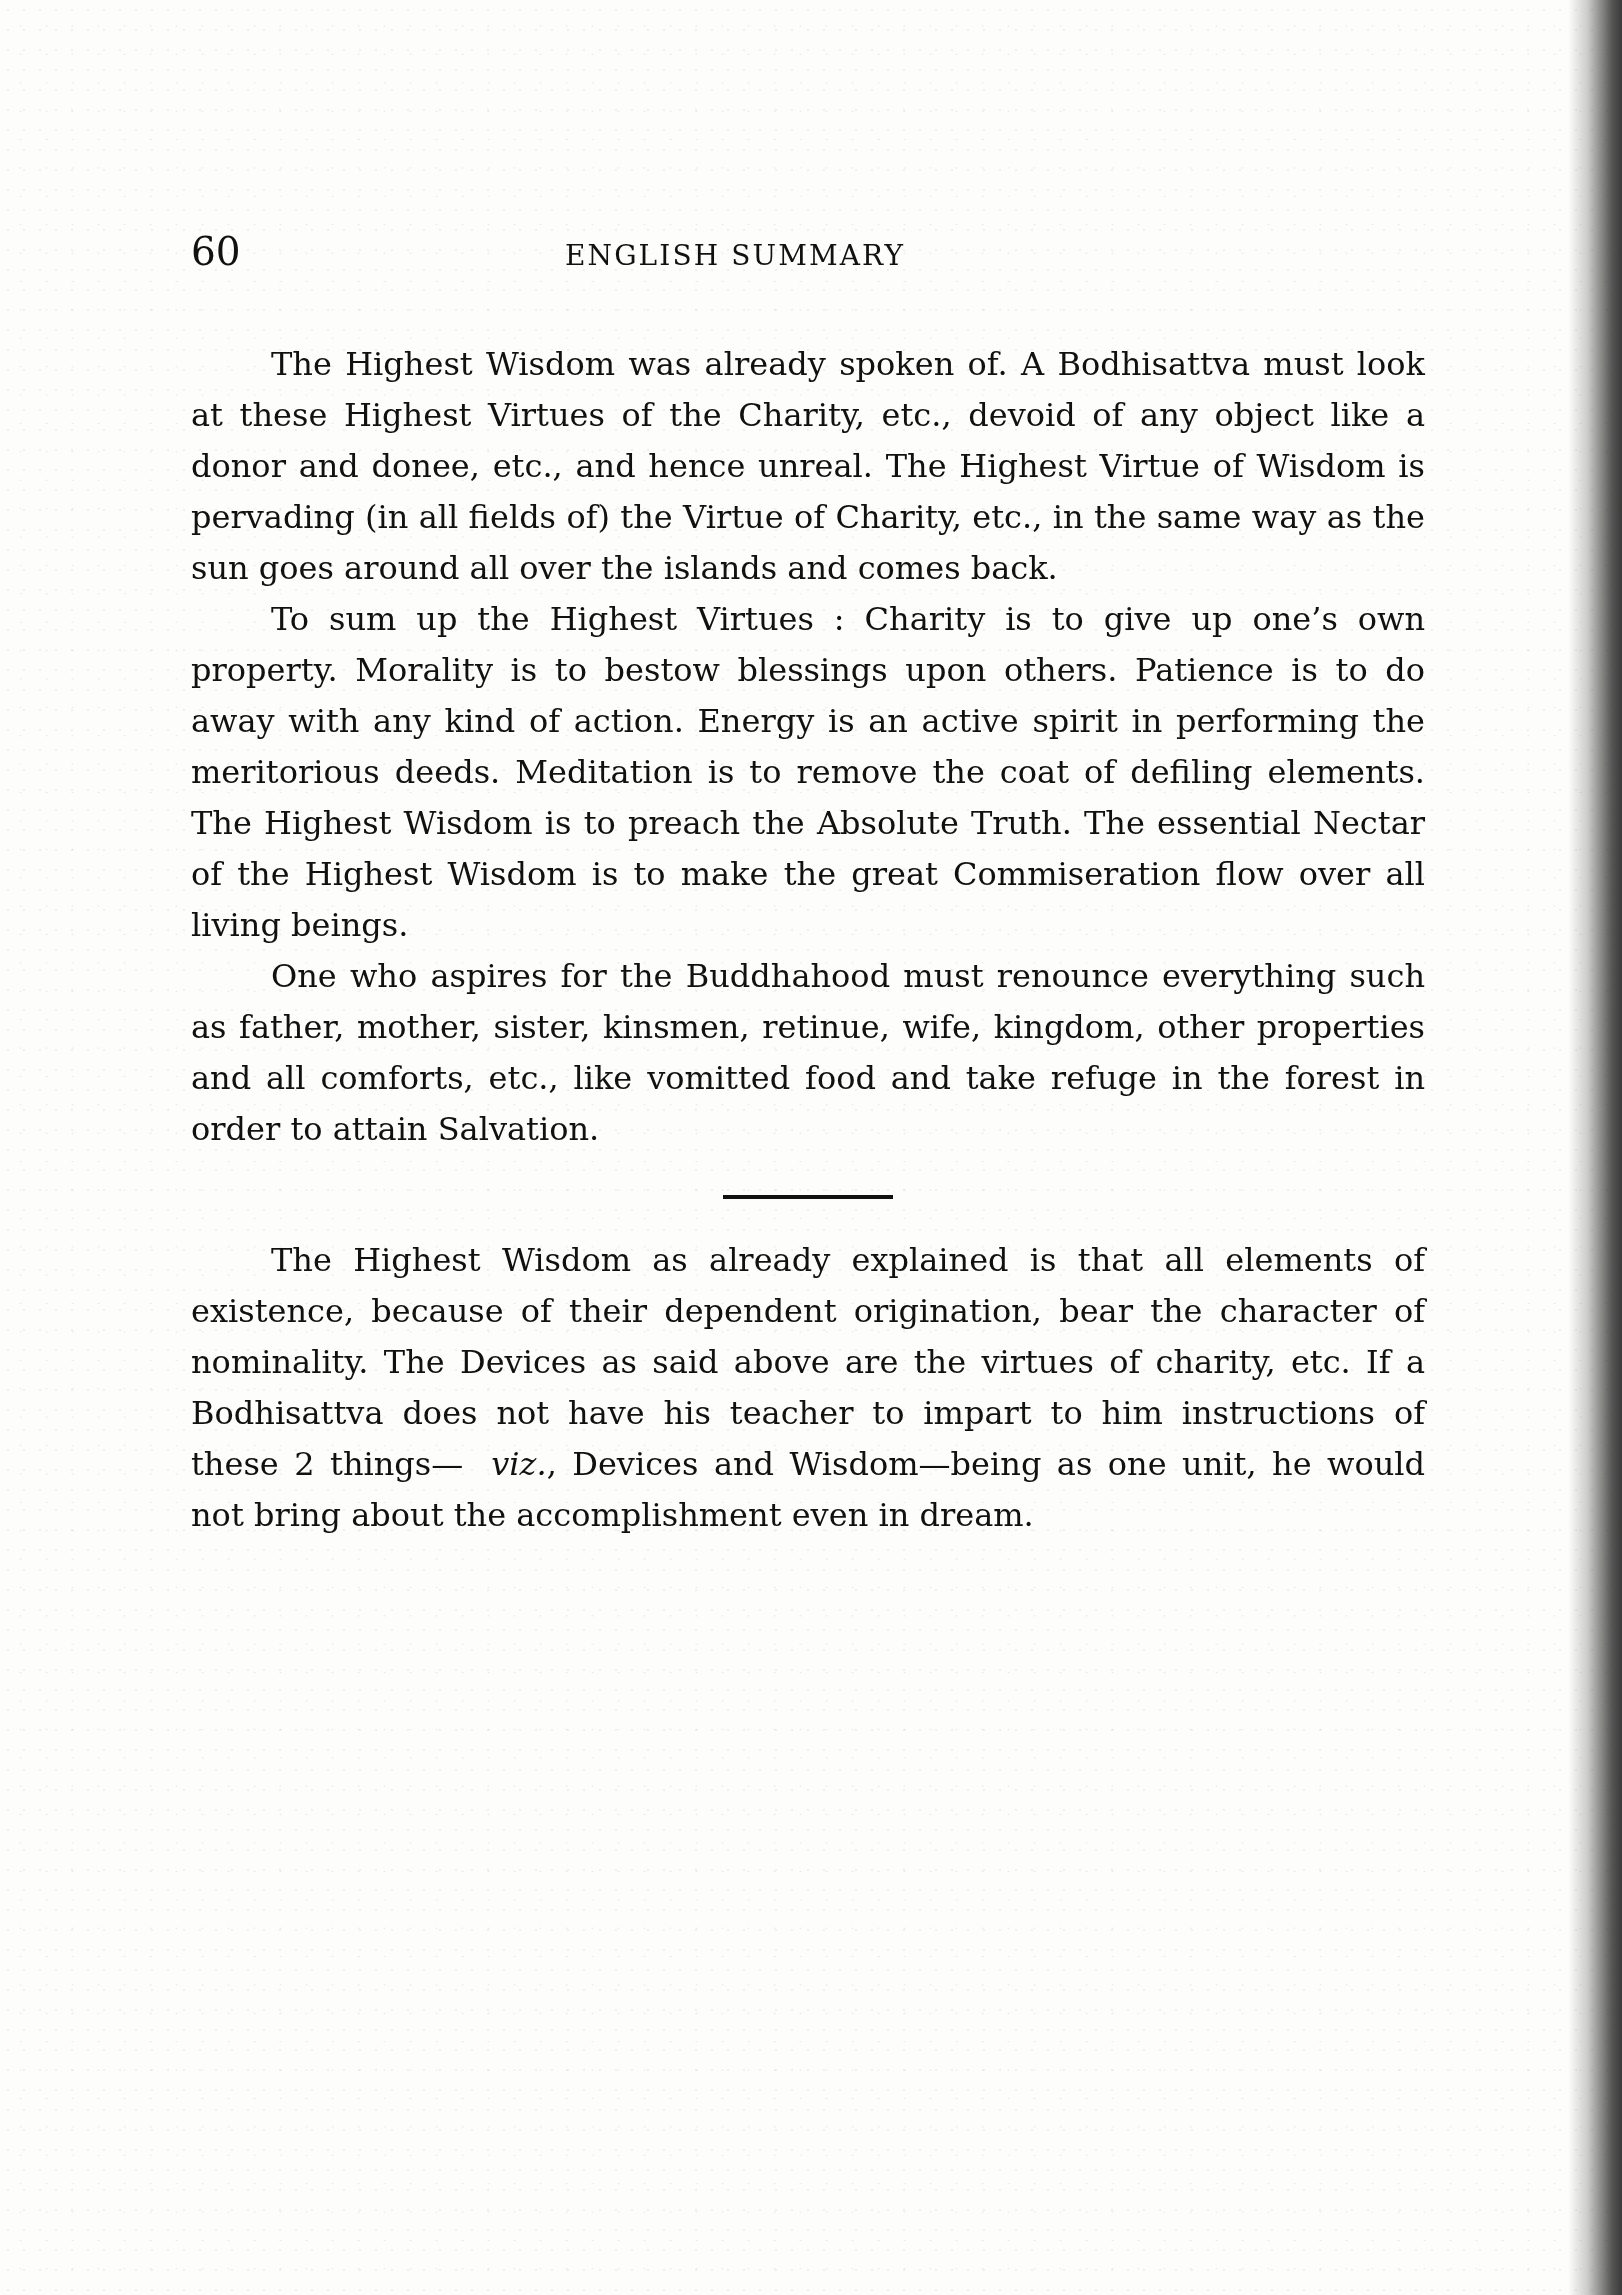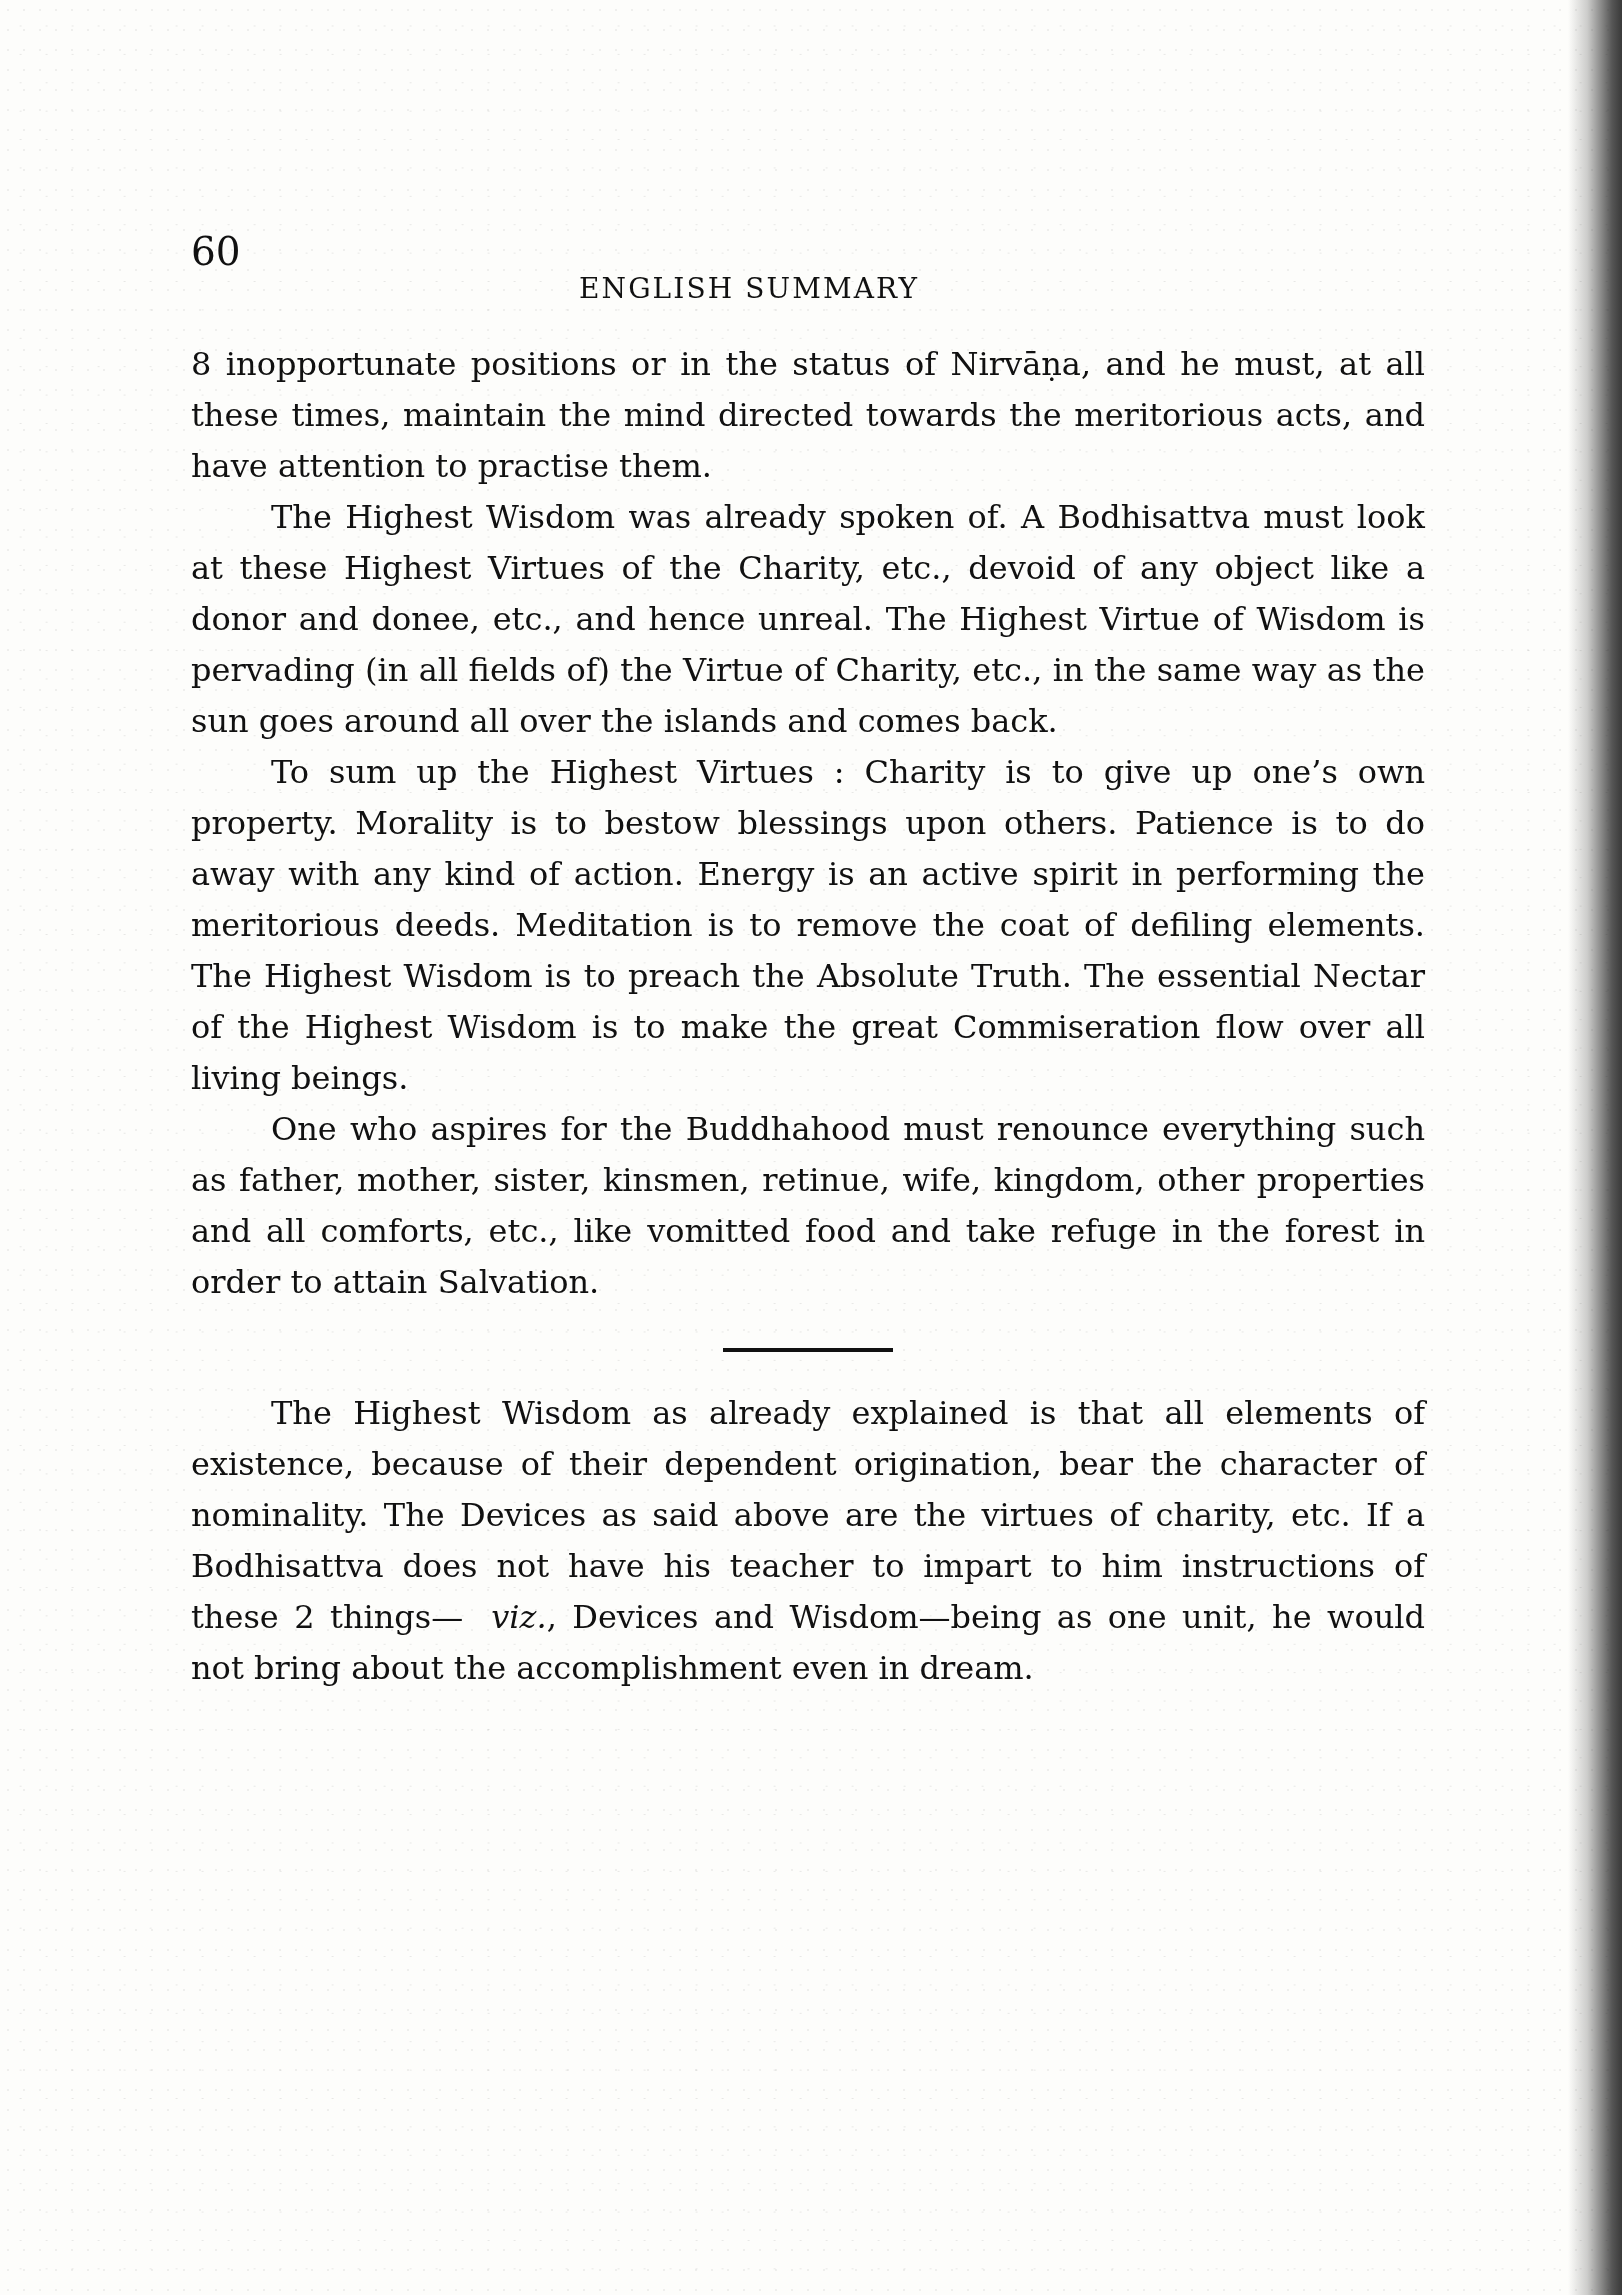--- a/index.html
+++ b/index.html
@@ -47,25 +47,24 @@
       font-size: 32px;
     }
     .page-number {
       position: absolute;
       left: 0;
       top: 0;
       font-size: 39px;
     }
     .head-title {
       position: absolute;
-      left: 388px;
+      left: 374px;
       top: 9.7px;
       font-size: 28px;
       letter-spacing: 2.1px;
-      margin-top: 33px;
     }
     .body-text {
       margin-top: 55px;
       font-size: 32px;
       line-height: 51px;
       text-align: justify;
     }
     .body-text p {
       margin: 0;
     }
@@ -102,21 +101,20 @@
 <div class="gutter"></div>
 
 <div class="page">
 
   <div class="running-head">
     <span class="page-number">60</span>
     <span class="head-title">ENGLISH SUMMARY</span>
   </div>
 
   <div class="body-text">
-    <p>8 inopportunate positions or in the status of Nirvāṇa, and he must, at all these times, maintain the mind directed towards the meritorious acts, and have attention to practise them.</p>
     <p class="indent">The Highest Wisdom was already spoken of.  A Bodhisattva must look at these Highest Virtues of the Charity, etc., devoid of any object like a donor and donee, etc., and hence unreal.  The Highest Virtue of Wisdom is pervading (in all fields of) the Virtue of Charity, etc., in the same way as the sun goes around all over the islands and comes back.</p>
     <p class="indent">To sum up the Highest Virtues : Charity is to give up one’s own property.  Morality is to bestow blessings upon others.  Patience is to do away with any kind of action.  Energy is an active spirit in performing the meritorious deeds.  Meditation is to remove the coat of defiling elements.  The Highest Wisdom is to preach the Absolute Truth.  The essential Nectar of the Highest Wisdom is to make the great Commiseration flow over all living beings.</p>
     <p class="indent">One who aspires for the Buddhahood must renounce everything such as father, mother, sister, kinsmen, retinue, wife, kingdom, other properties and all comforts, etc., like vomitted food and take refuge in the forest in order to attain Salvation.</p>
   </div>
 
   <div class="rule"></div>
 
 
   <div class="body-text section-body">
     <p class="indent"><span>The Highest Wisdom as already explained is that all elements of existence, because of their dependent origination, bear the character of nominality.  The Devices as said above are the virtues of charity, etc.  If a Bodhisattva does not have his teacher to impart to him instructions of these 2 things—</span><span class="italic">viz.</span><span>, Devices and Wisdom—being as one unit, he would not bring about the accomplishment even in dream.</span></p>

